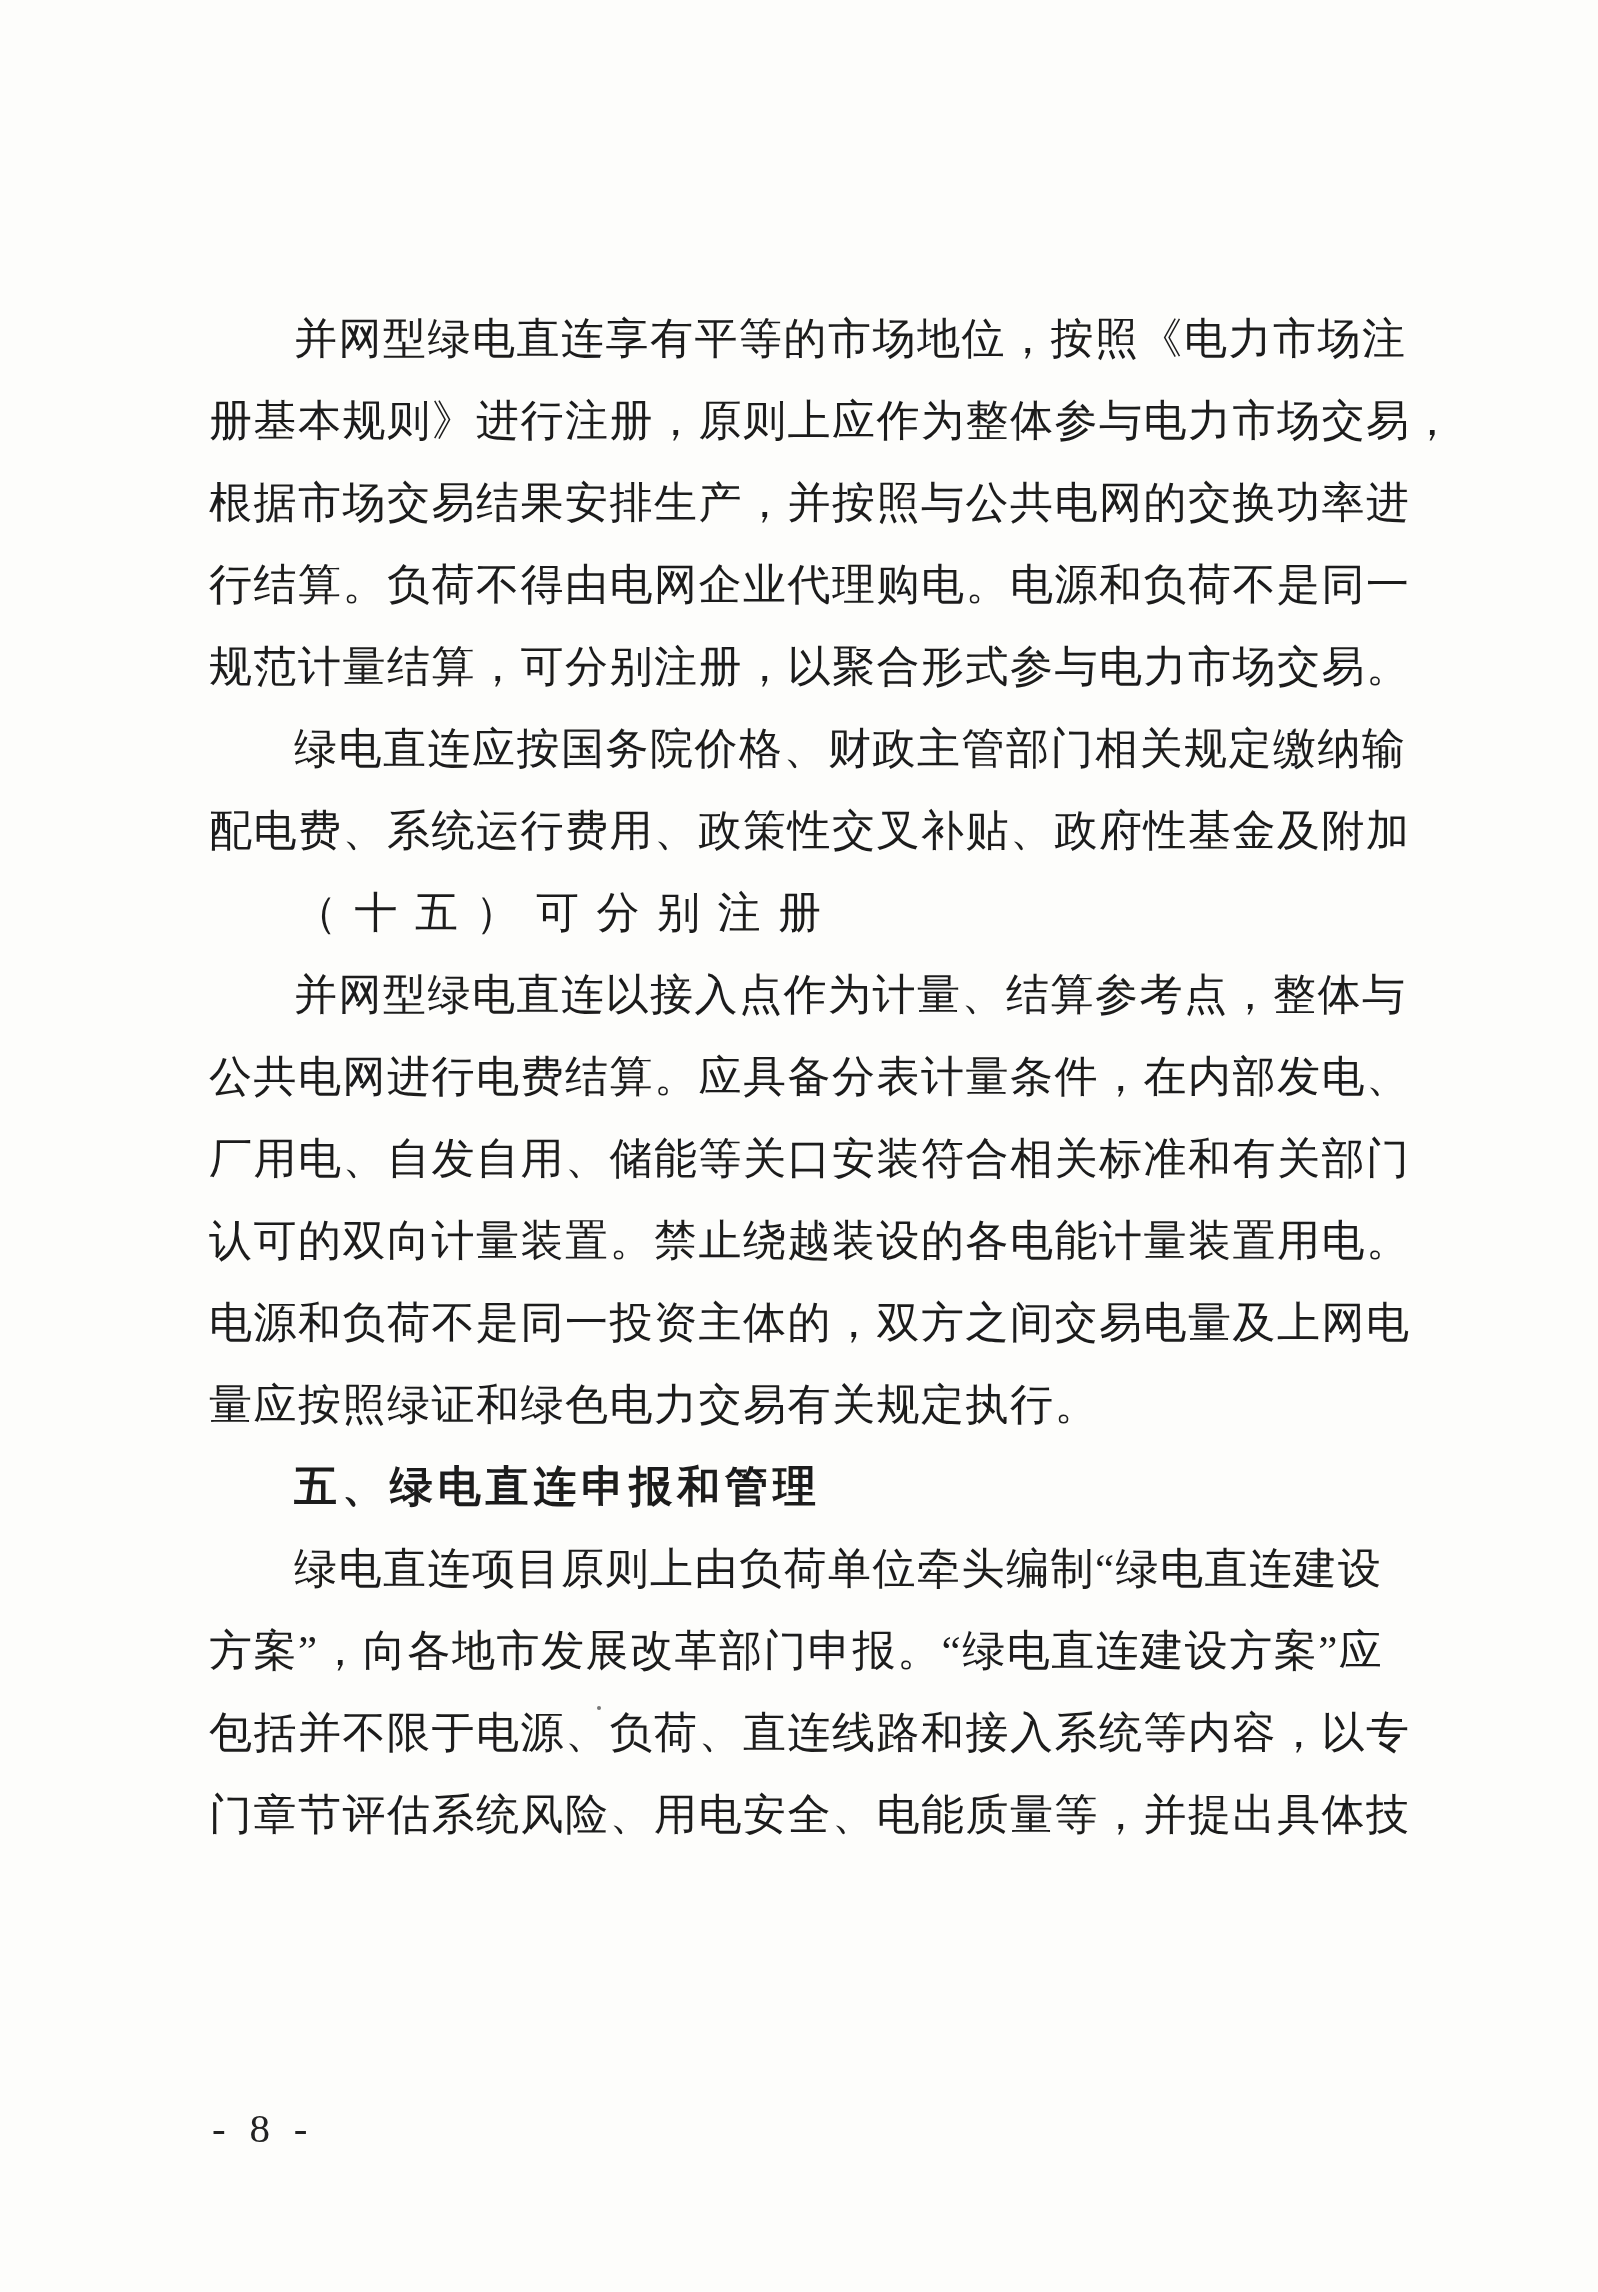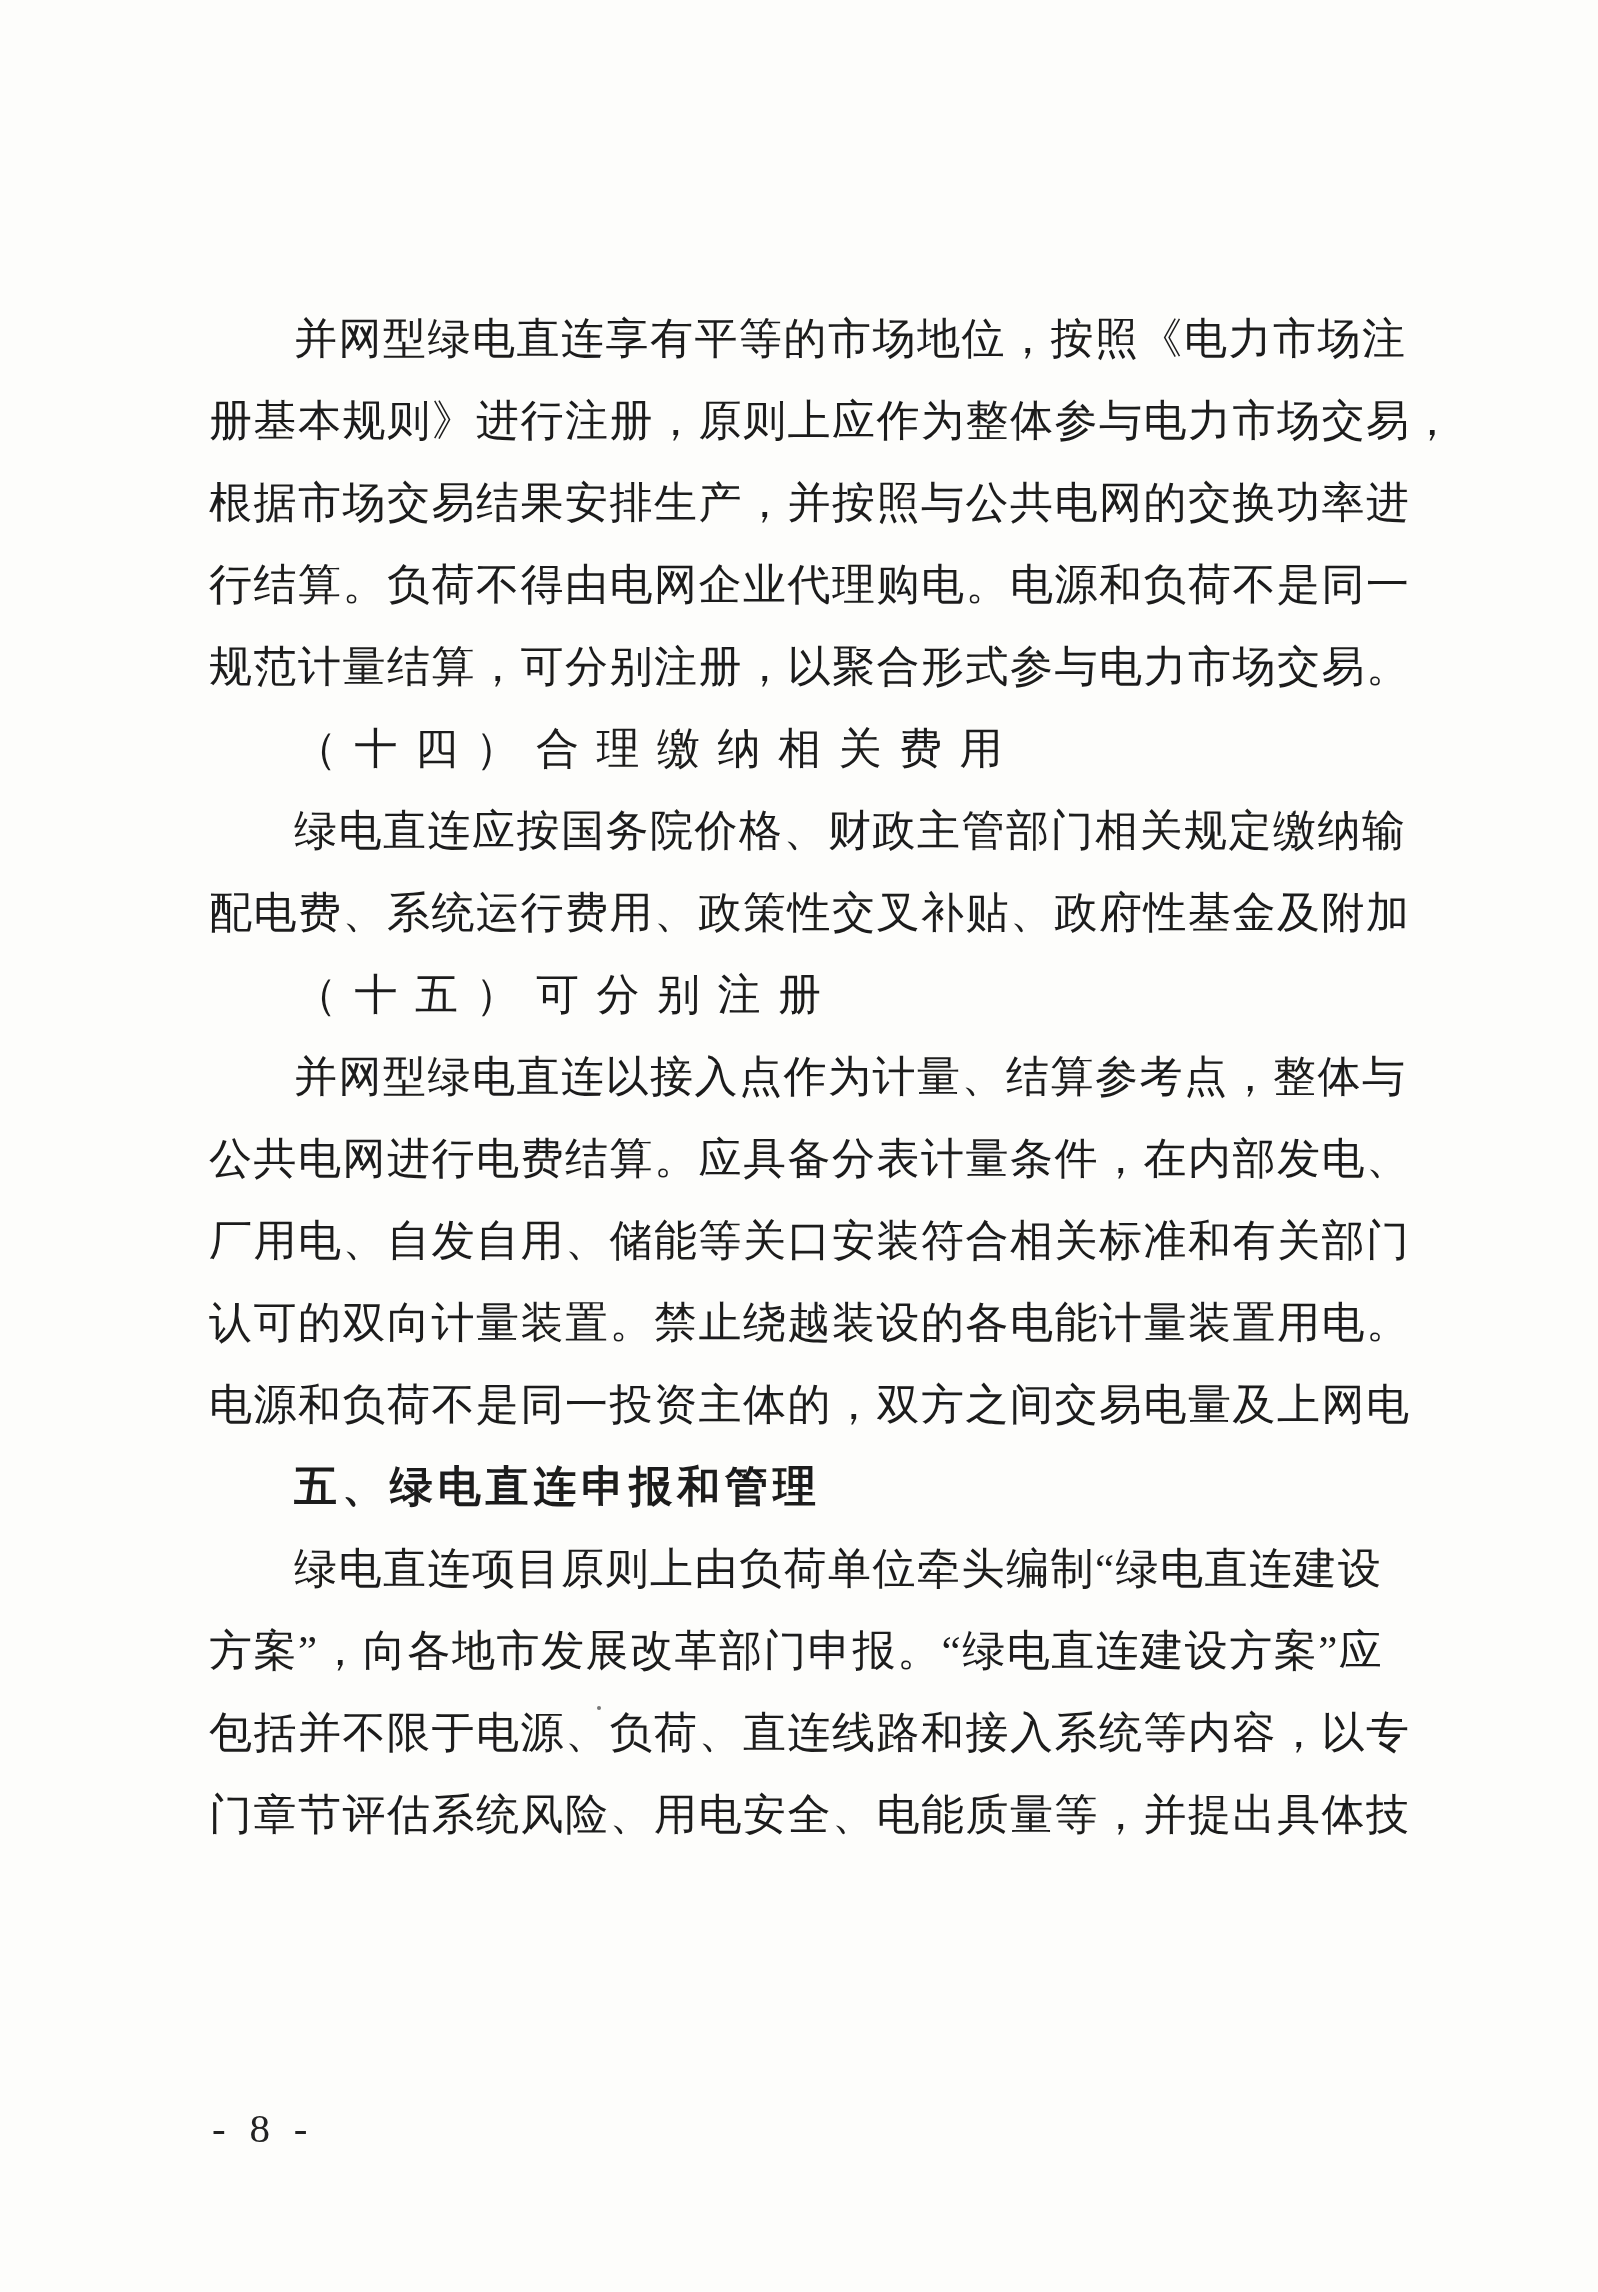--- a/index.html
+++ b/index.html
@@ -184,21 +184,20 @@
         <span>源</span>
         <span>和</span>
         <span>负</span>
         <span>荷</span>
         <span>不</span>
         <span>是</span>
         <span>同</span>
         <span>一</span>
       </div>
       <div class="line style-body">规范计量结算，可分别注册，以聚合形式参与电力市场交易。</div>
-      <div class="line style-heading-kai indent">（十四）合理缴纳相关费用</div>
       <div class="line style-body indent justify">
         <span>绿</span>
         <span>电</span>
         <span>直</span>
         <span>连</span>
         <span>应</span>
         <span>按</span>
         <span>国</span>
         <span>务</span>
         <span>院</span>
@@ -385,20 +384,21 @@
         <span>间</span>
         <span>交</span>
         <span>易</span>
         <span>电</span>
         <span>量</span>
         <span>及</span>
         <span>上</span>
         <span>网</span>
         <span>电</span>
       </div>
+      <div class="line style-body">量应按照绿证和绿色电力交易有关规定执行。</div>
       <div class="line style-heading-bold indent">五、绿电直连申报和管理</div>
       <div class="line style-body indent justify">
         <span>绿</span>
         <span>电</span>
         <span>直</span>
         <span>连</span>
         <span>项</span>
         <span>目</span>
         <span>原</span>
         <span>则</span>

